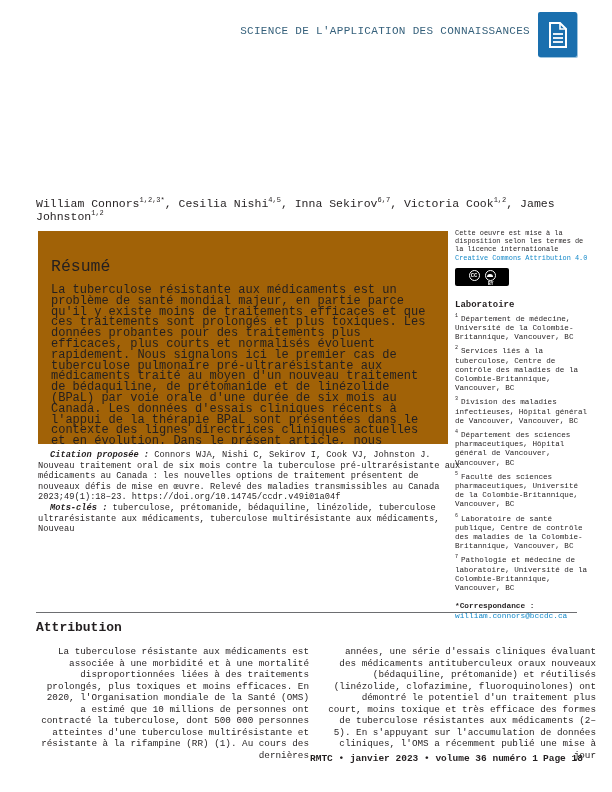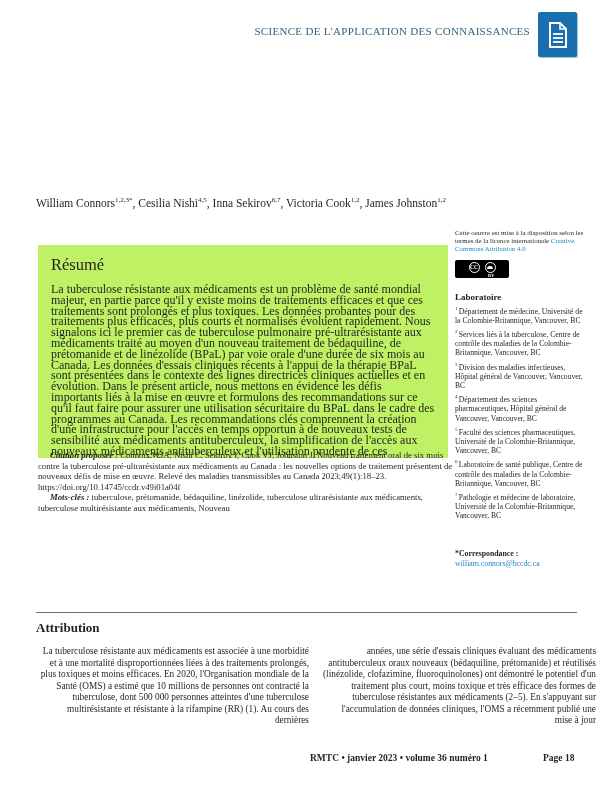--- a/index.html
+++ b/index.html
@@ -1,18 +1,18 @@
 <!DOCTYPE html>
 <html><head>
 <meta charset="utf-8">
 <style>
   html,body { margin:0; padding:0; background:#fff; }
   .page {
     position:relative; width:612px; height:792px; background:#ffffff;
-    font-family:Liberation Serif, serif; color:#231f20; overflow:hidden;
+    font-family:Liberation Mono, monospace; color:#231f20; overflow:hidden;
   }
   sup { vertical-align:super; font-size:60%; line-height:0; }
 
   
   .kicker {
     position:absolute; top:25px; right:82px;
     font-size:11px; letter-spacing:0.3px; color:#35607b; white-space:nowrap;
   }
   .doc-icon {
     position:absolute; top:12px; left:538px; width:39px; height:45px;
@@ -24,22 +24,22 @@
   
   .title {
     position:absolute; top:66px; left:36px; width:560px; margin:0;
     font-size:23.5px; line-height:30px; font-weight:400; color:#1c1c1c; letter-spacing:0.1px;
   }
   .authors { position:absolute; top:197px; left:36px; width:560px; font-size:11.5px; }
   .authors sup { font-size:7px; }
 
   
   .resume-box {
-    position:absolute; top:245px; left:38px; width:410px; height:213px;
-    background:#bef264; padding:10px 13px; box-sizing:border-box; overflow:hidden;
+    position:absolute; top:231px; left:38px; width:410px; height:213px;
+    background:#a16207; padding:26px 13px; box-sizing:border-box; overflow:hidden;
   }
   .resume-box h2 { margin:0 0 9px 0; font-size:16.5px; font-weight:400; color:#231f20; }
   .resume-box p { margin:0; font-size:12px; line-height:10.8px; }
 
   
   .cite-block { position:absolute; top:450px; left:38px; width:424px; font-size:8.7px; line-height:10.6px; }
   .cite-block p { margin:0; }
   .lbl-bi { font-weight:bold; font-style:italic;margin-left:12px; }
 
   
@@ -55,21 +55,21 @@
     width:11px; height:11px; border:1px solid #fff; border-radius:50%;
     color:#fff; font-size:5.5px; font-weight:bold; box-sizing:border-box;
     display:flex; align-items:center; justify-content:center;
   }
   .person-head { width:2.6px; height:2.6px; border-radius:50%; background:#fff; margin:1px auto 0; }
   .person-body { width:5.5px; height:3.2px; border-radius:3px 3px 0 0; background:#fff; margin:0.5px auto 0; }
   .by-label { position:absolute; bottom:0px; left:33px; color:#fff; font-size:4.5px; font-weight:bold; }
   .aff-head { margin:14px 0 0 0; font-size:9px; font-weight:bold; }
   .affil { margin:5px 0 0 0; font-size:7.6px; line-height:9.2px; }
   .affil sup { font-size:5px; }
-  .corr { margin:28px 0 0 0; font-size:7.8px; line-height:10px; }
+  .corr { margin:8px 0 0 0; font-size:7.8px; line-height:10px; }
   .corr .b { font-weight:bold; }
   .corr a { color:#1589c9; text-decoration:none; cursor:pointer; }
 
   
   .divider { position:absolute; top:612px; left:36px; width:541px; height:1px; background:#6d6e71; }
   .intro-head { position:absolute; top:620px; left:36px; margin:0; font-size:13px; font-weight:bold; }
   .cols { position:absolute; top:646px; left:36px; width:560px; display:flex; gap:14px;text-align:right; }
   .cols p { margin:0; width:273px; font-size:9.3px; line-height:11.5px; }
 
   

